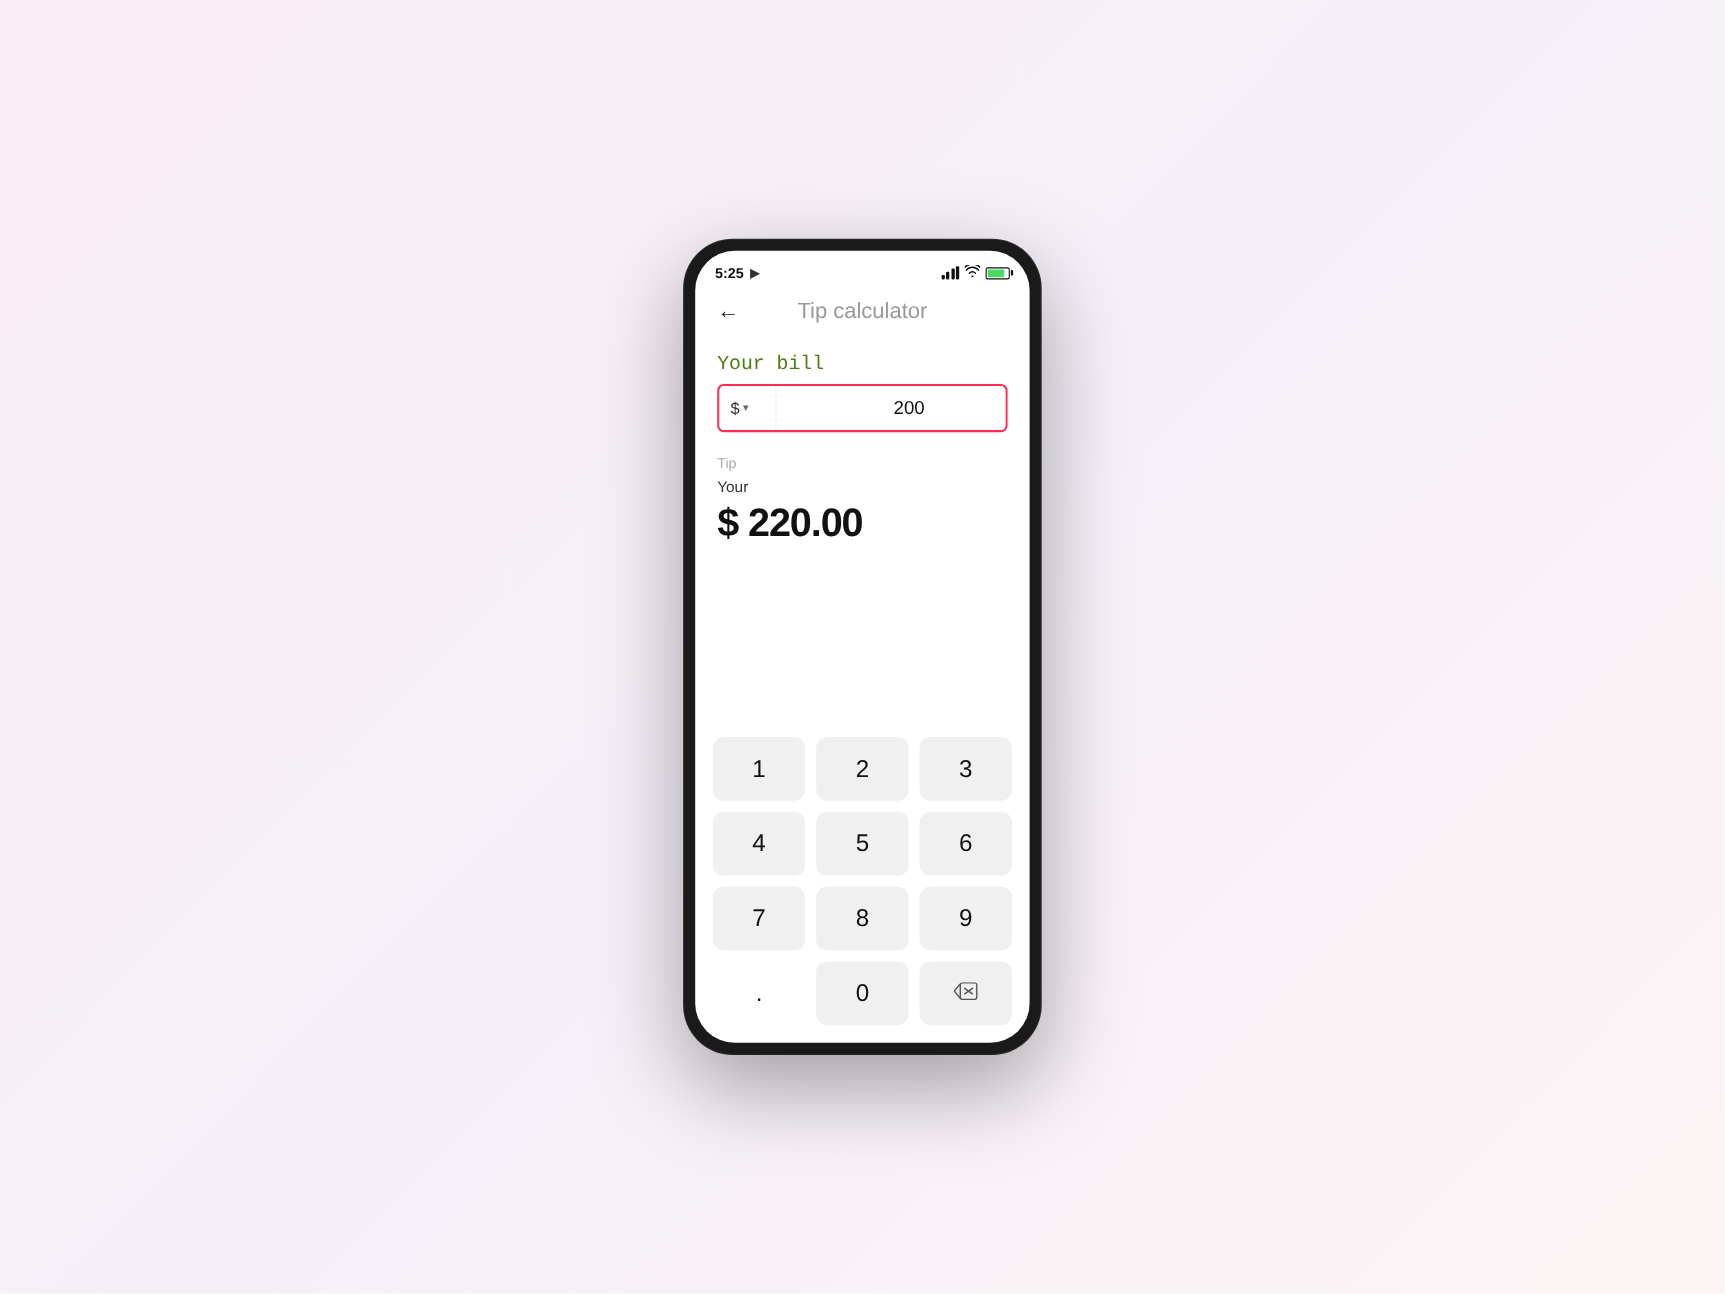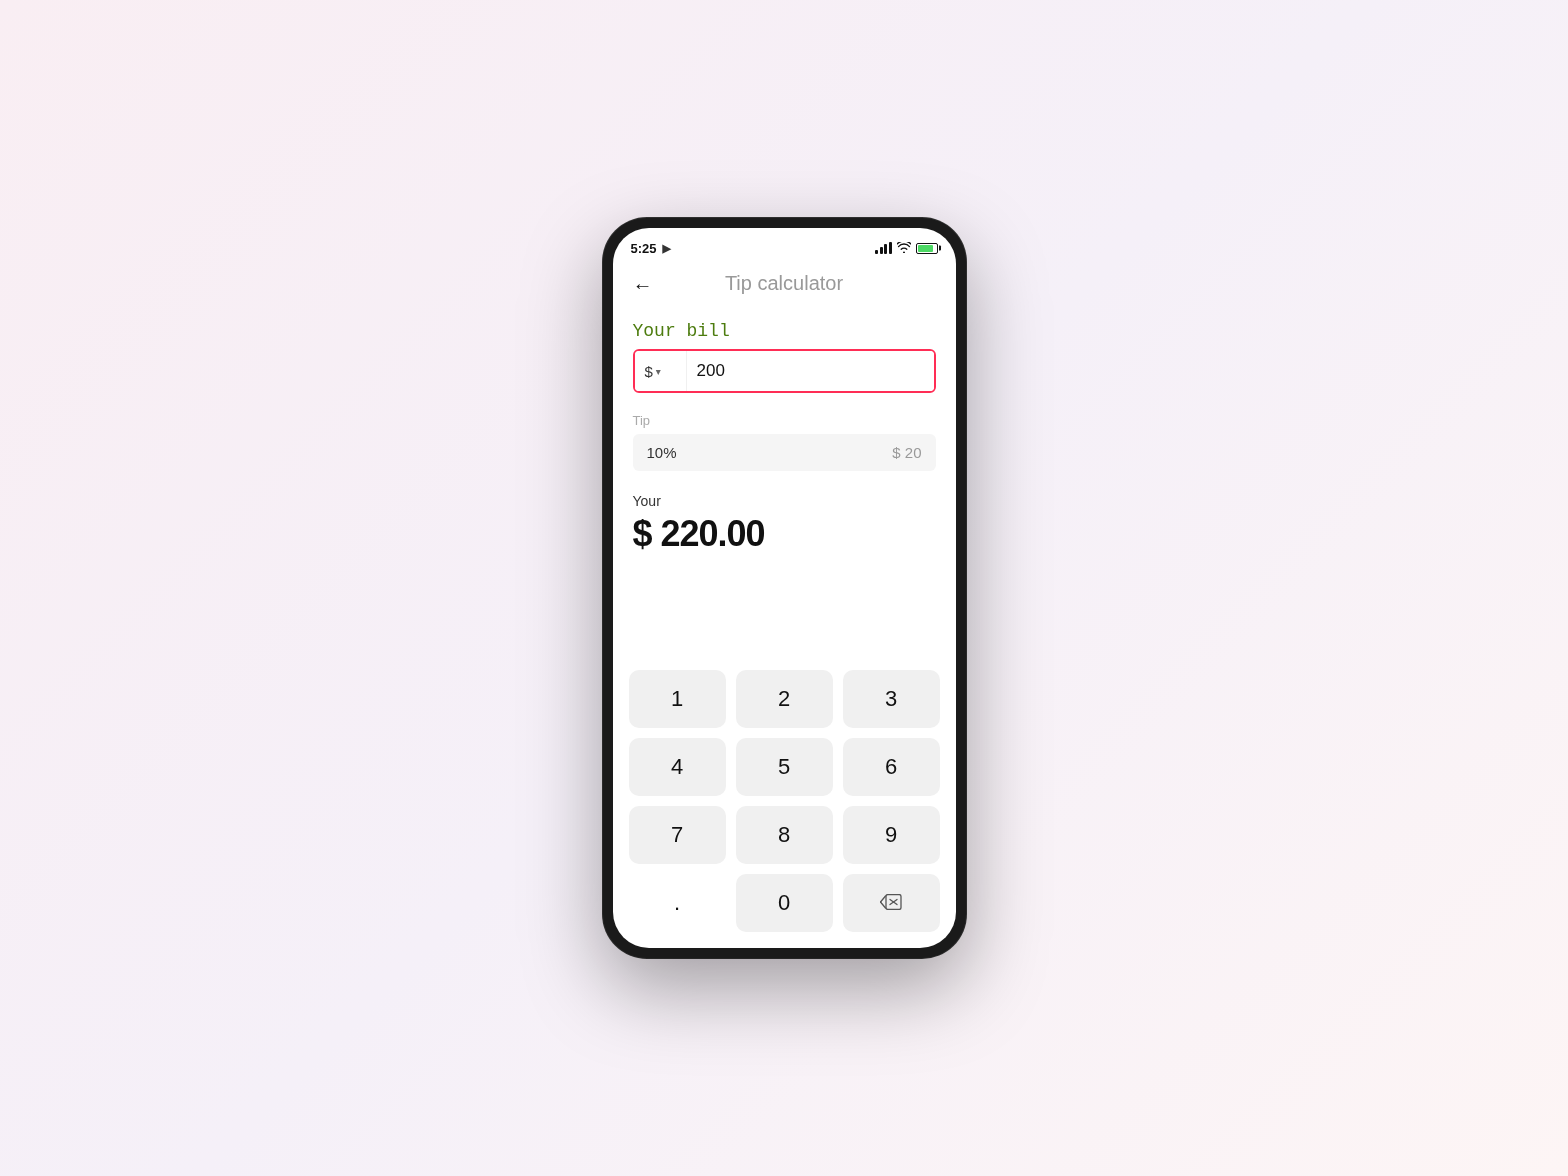--- a/index.html
+++ b/index.html
@@ -8,21 +8,21 @@
       width: 1568px;
       height: 1176px;
       background: linear-gradient(135deg, #f9eef3 0%, #f5f0f8 50%, #fdf5f5 100%);
       display: flex;
       align-items: center;
       justify-content: center;
       font-family: -apple-system, BlinkMacSystemFont, 'Segoe UI', sans-serif;
     }
 
     .phone-outer {
-      width: 363px;
+      width: 324px;
       height: 740px;
       background: #1a1a1a;
       border-radius: 44px;
       padding: 10px;
       box-shadow: 0 30px 80px rgba(0,0,0,0.35), 0 0 0 1px #333;
       position: relative;
     }
 
     .phone-screen {
       width: 100%;
@@ -180,20 +180,21 @@
 
     .bill-input-field {
       flex: 1;
       border: none;
       outline: none;
       padding: 0 10px;
       font-size: 17px;
       font-weight: 500;
       color: #111;
       background: #fff;
+      text-align: center;
     }
 
     .tip-label {
       font-size: 13px;
       color: #aaa;
       margin-bottom: 6px;
       margin-top: 20px;
     }
 
     .tip-row {
@@ -332,24 +333,20 @@
       <div class="bill-input-row">
         <div class="currency-selector">
           <span>$</span>
           <span class="chevron-small">▾</span>
         </div>
         <input class="bill-input-field" type="text" value="200" readonly="" style="">
       </div>
 
       <div class="tip-label">Tip</div>
 
-      <div class="tip-row">
-        <span class="tip-percent">10%</span>
-        <span class="tip-amount">$ 20</span>
-      </div>
 
       <div class="total-label">Your</div>
       <div class="total-amount">$ 220.00</div>
 
 
     </div>
 
     <div class="numpad">
       <div class="numpad-grid">
         <button class="numpad-key">1</button>

